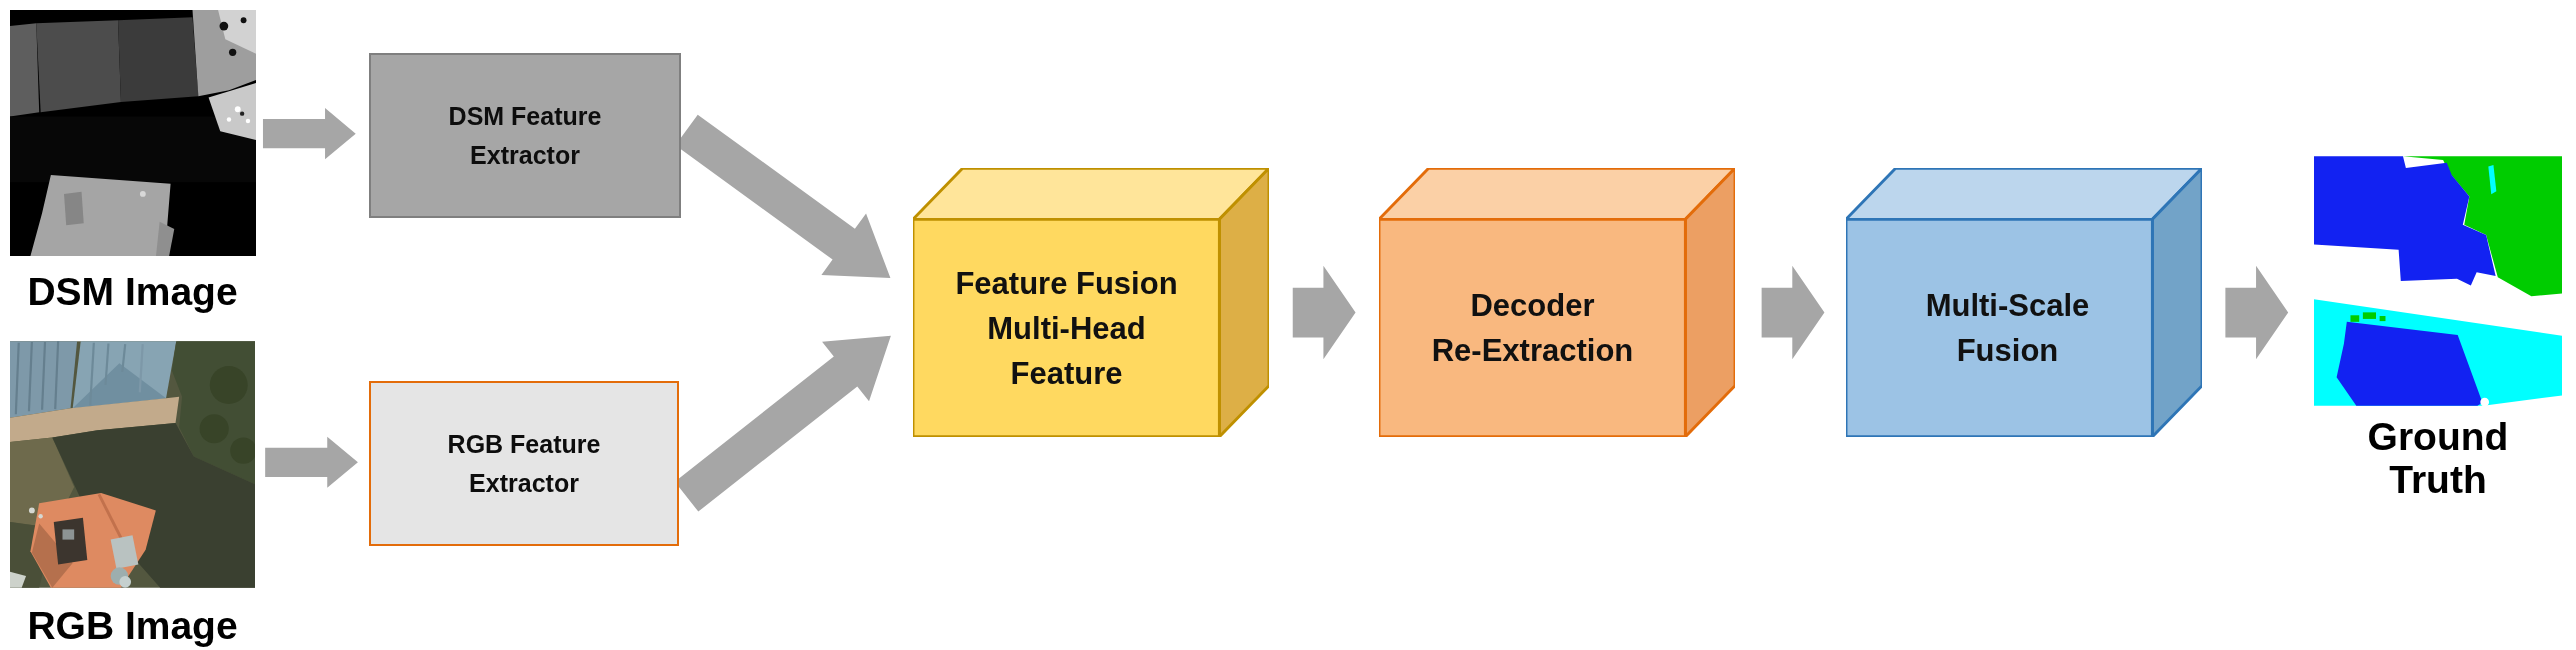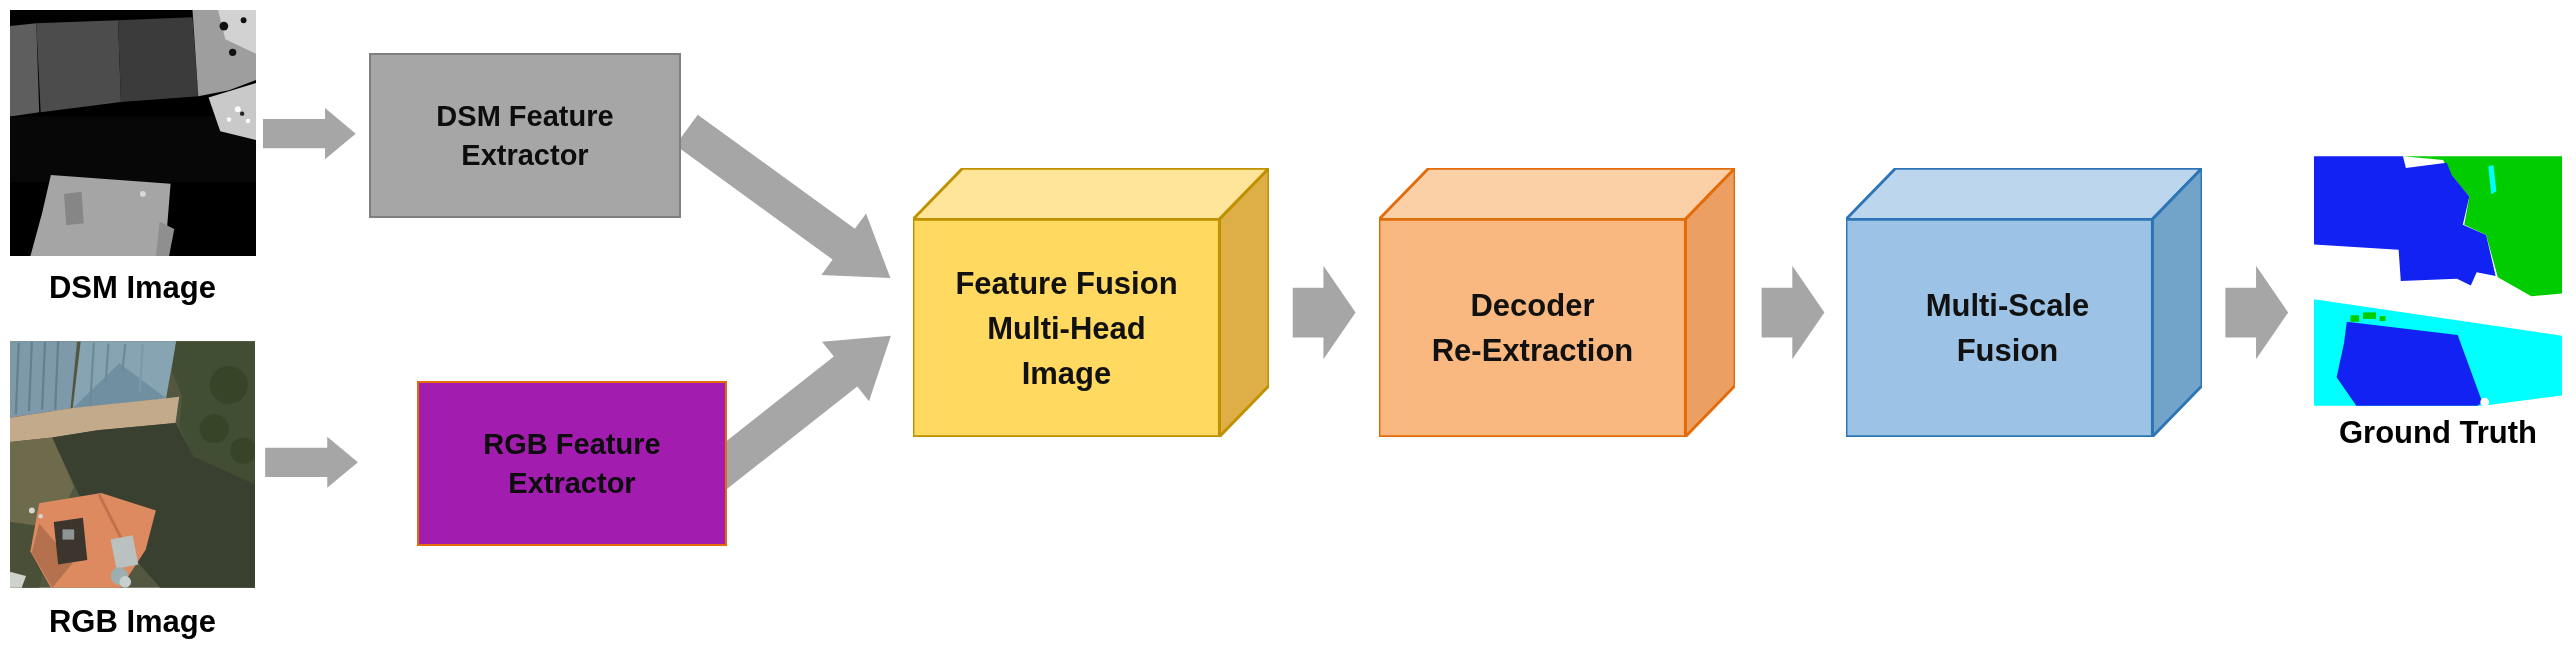--- a/index.html
+++ b/index.html
@@ -8,39 +8,39 @@
     width:2576px;height:650px;
     background:#ffffff;
     font-family:"Liberation Sans", sans-serif;
     overflow:hidden;
   }
   .abs{position:absolute;}
   .caption{
     position:absolute;
     text-align:center;
     font-weight:bold;
-    font-size:31px;
+    font-size:39px;
     color:#000000;
     line-height:1.1;
   }
   .box2d{
     position:absolute;
     display:flex;
     flex-direction:column;
     align-items:center;
     justify-content:center;
     text-align:center;
     font-weight:bold;
-    font-size:29px;
+    font-size:25px;
     line-height:39px;
     color:#0d0d0d;
     box-sizing:border-box;
   }
   .box2d.dsm{background:#A6A6A6;border:2.9px solid #7F7F7F;}
-  .box2d.rgb{background:#a21caf;border:2.9px solid #E36C0A;margin-left:48px;}
+  .box2d.rgb{background:#e5e5e5;border:2.9px solid #E36C0A;}
   .facelabel{
     position:absolute;
     display:flex;
     flex-direction:column;
     align-items:center;
     justify-content:center;
     text-align:center;
     font-weight:bold;
     font-size:31px;
     line-height:45px;
@@ -154,21 +154,21 @@
   </div>
 
   <svg class="abs" style="left:913px;top:168px" width="356" height="269" viewBox="0 0 488 368">
     <polygon points="0,70 68,0 488,0 420,70" fill="#FFE59A" stroke="#BF9000" stroke-width="4" stroke-linejoin="round"></polygon>
     <polygon points="420,70 488,0 488,298 420,368" fill="#DDAF46" stroke="#BF9000" stroke-width="4" stroke-linejoin="round"></polygon>
     <polygon points="0,70 420,70 420,368 0,368" fill="#FFD960" stroke="#BF9000" stroke-width="4" stroke-linejoin="round"></polygon>
   </svg>
   <div class="facelabel" style="left:913px;top:219px;width:307px;height:218px">
     <span>Feature Fusion</span>
     <span>Multi-Head</span>
-    <span>Image</span>
+    <span>Feature</span>
   </div>
 
   <svg class="abs" style="left:1379px;top:168px" width="356" height="269" viewBox="0 0 488 368">
     <polygon points="0,70 68,0 488,0 420,70" fill="#FBD0A6" stroke="#E36C0A" stroke-width="4" stroke-linejoin="round"></polygon>
     <polygon points="420,70 488,0 488,298 420,368" fill="#EC9F63" stroke="#E36C0A" stroke-width="4" stroke-linejoin="round"></polygon>
     <polygon points="0,70 420,70 420,368 0,368" fill="#F9B87F" stroke="#E36C0A" stroke-width="4" stroke-linejoin="round"></polygon>
   </svg>
   <div class="facelabel" style="left:1379px;top:219px;width:307px;height:218px">
     <span>Decoder</span>
     <span>Re-Extraction</span>

